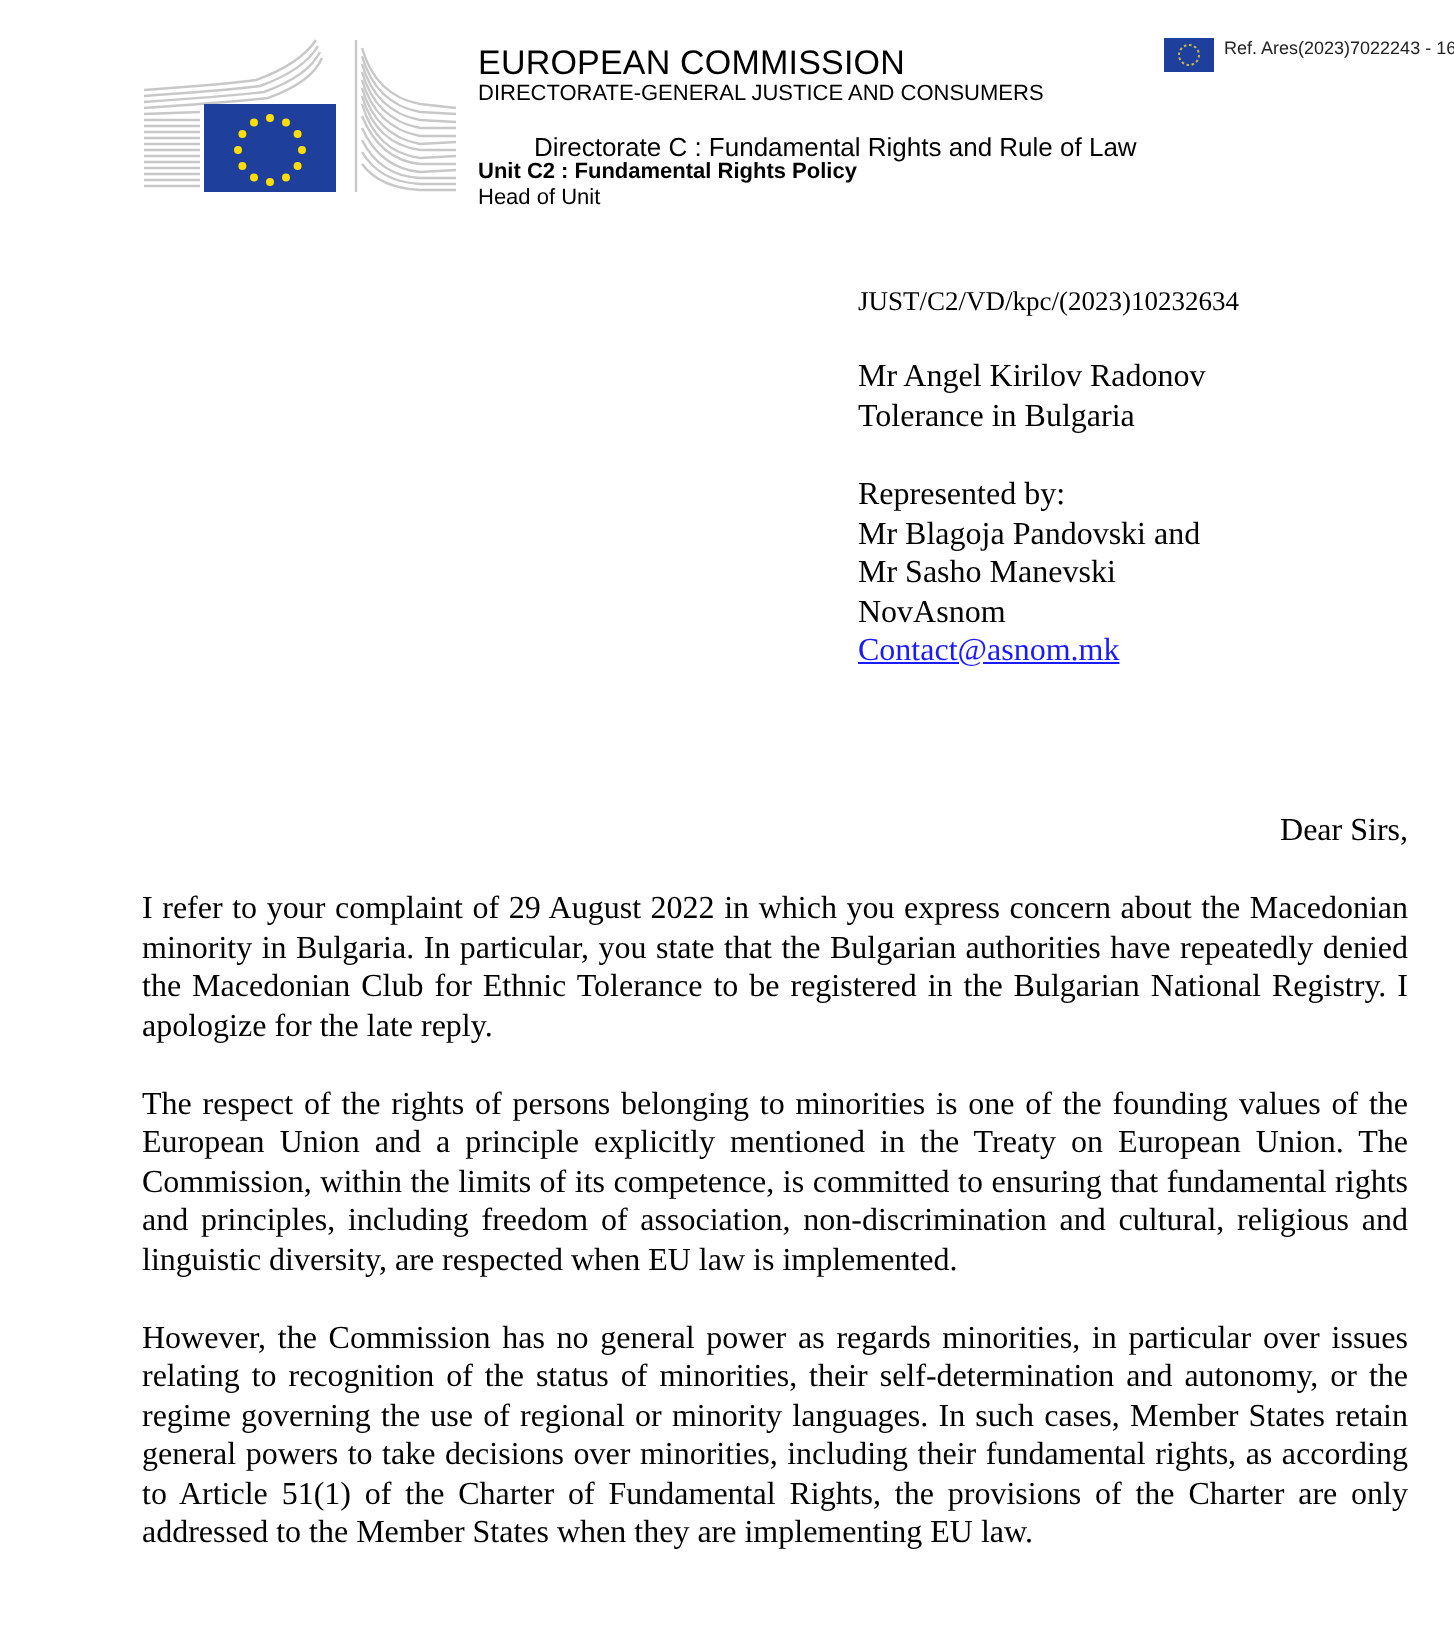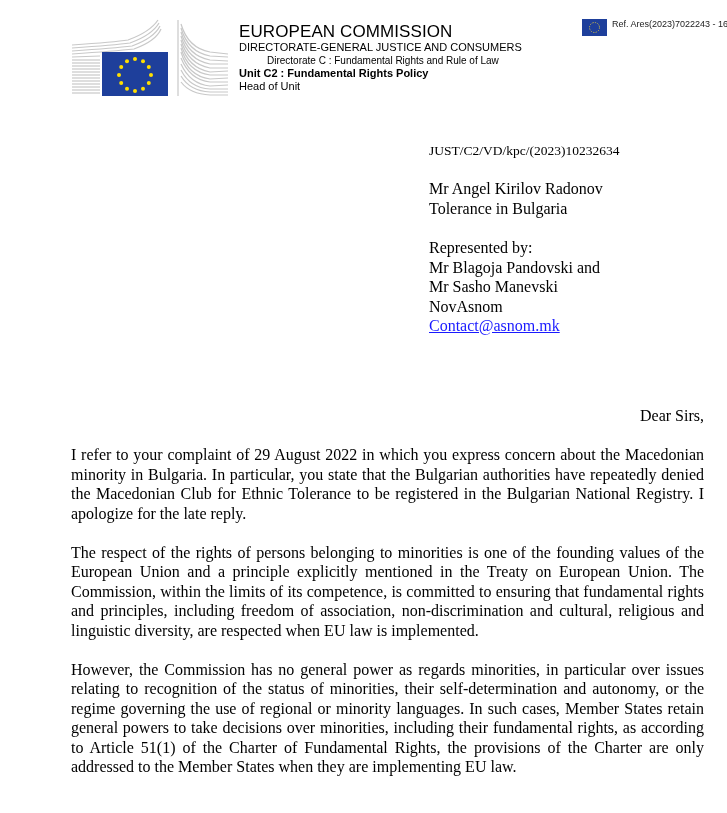--- a/index.html
+++ b/index.html
@@ -32,22 +32,23 @@
       font-size: 17px;
       line-height: 19px;
       letter-spacing: 0.1px;
     }
     .header .dg {
       font-size: 11px;
       line-height: 13px;
       margin-top: 0px;
     }
     .header .dir {
-      font-size: 10px;
-      line-height: 13px;
+      font-size: 13px;
+      line-height: 13px;
+      margin-top: 13px;
       padding-left: 28px;
     }
     .header .unit {
       font-size: 11px;
       line-height: 13px;
       font-weight: bold;
     }
     .header .hou {
       font-size: 11px;
       line-height: 13px;

